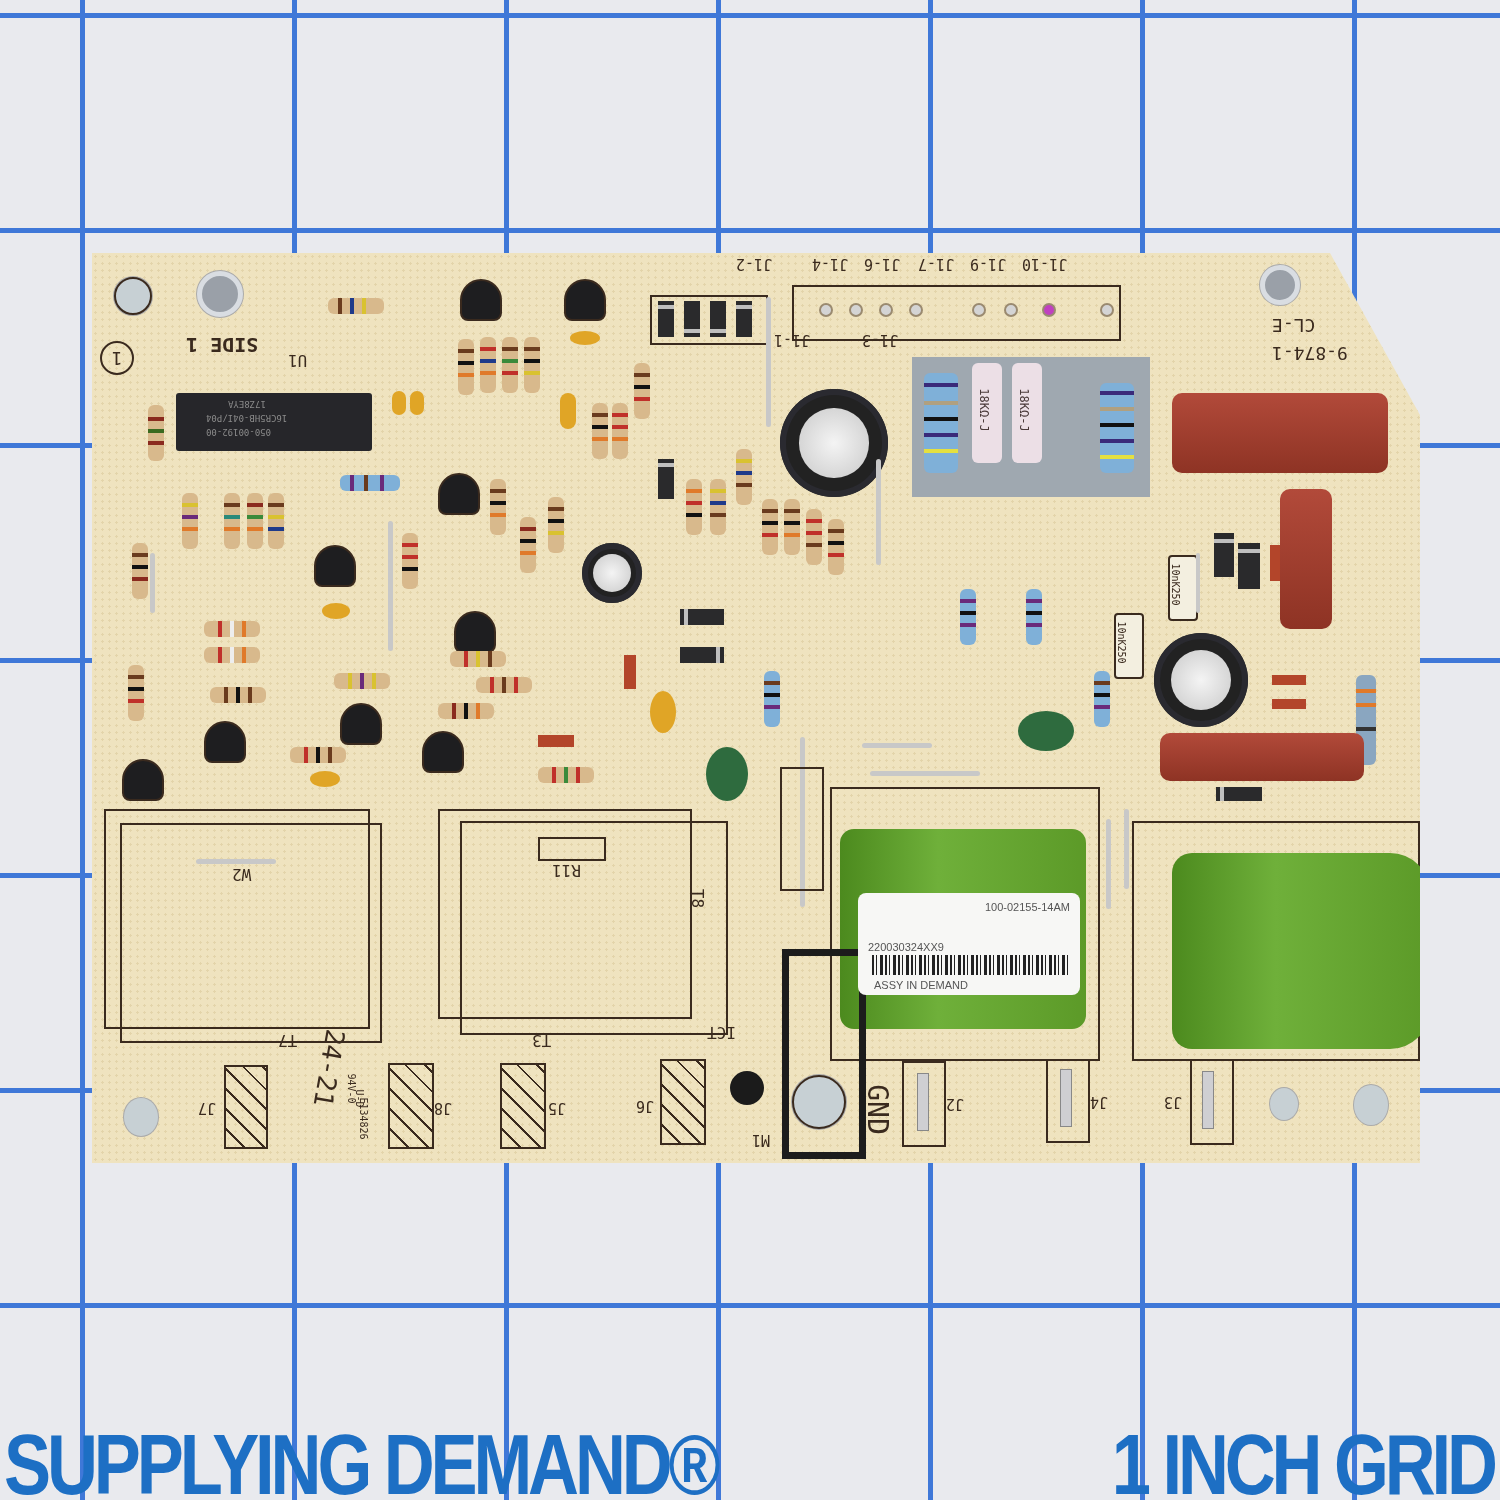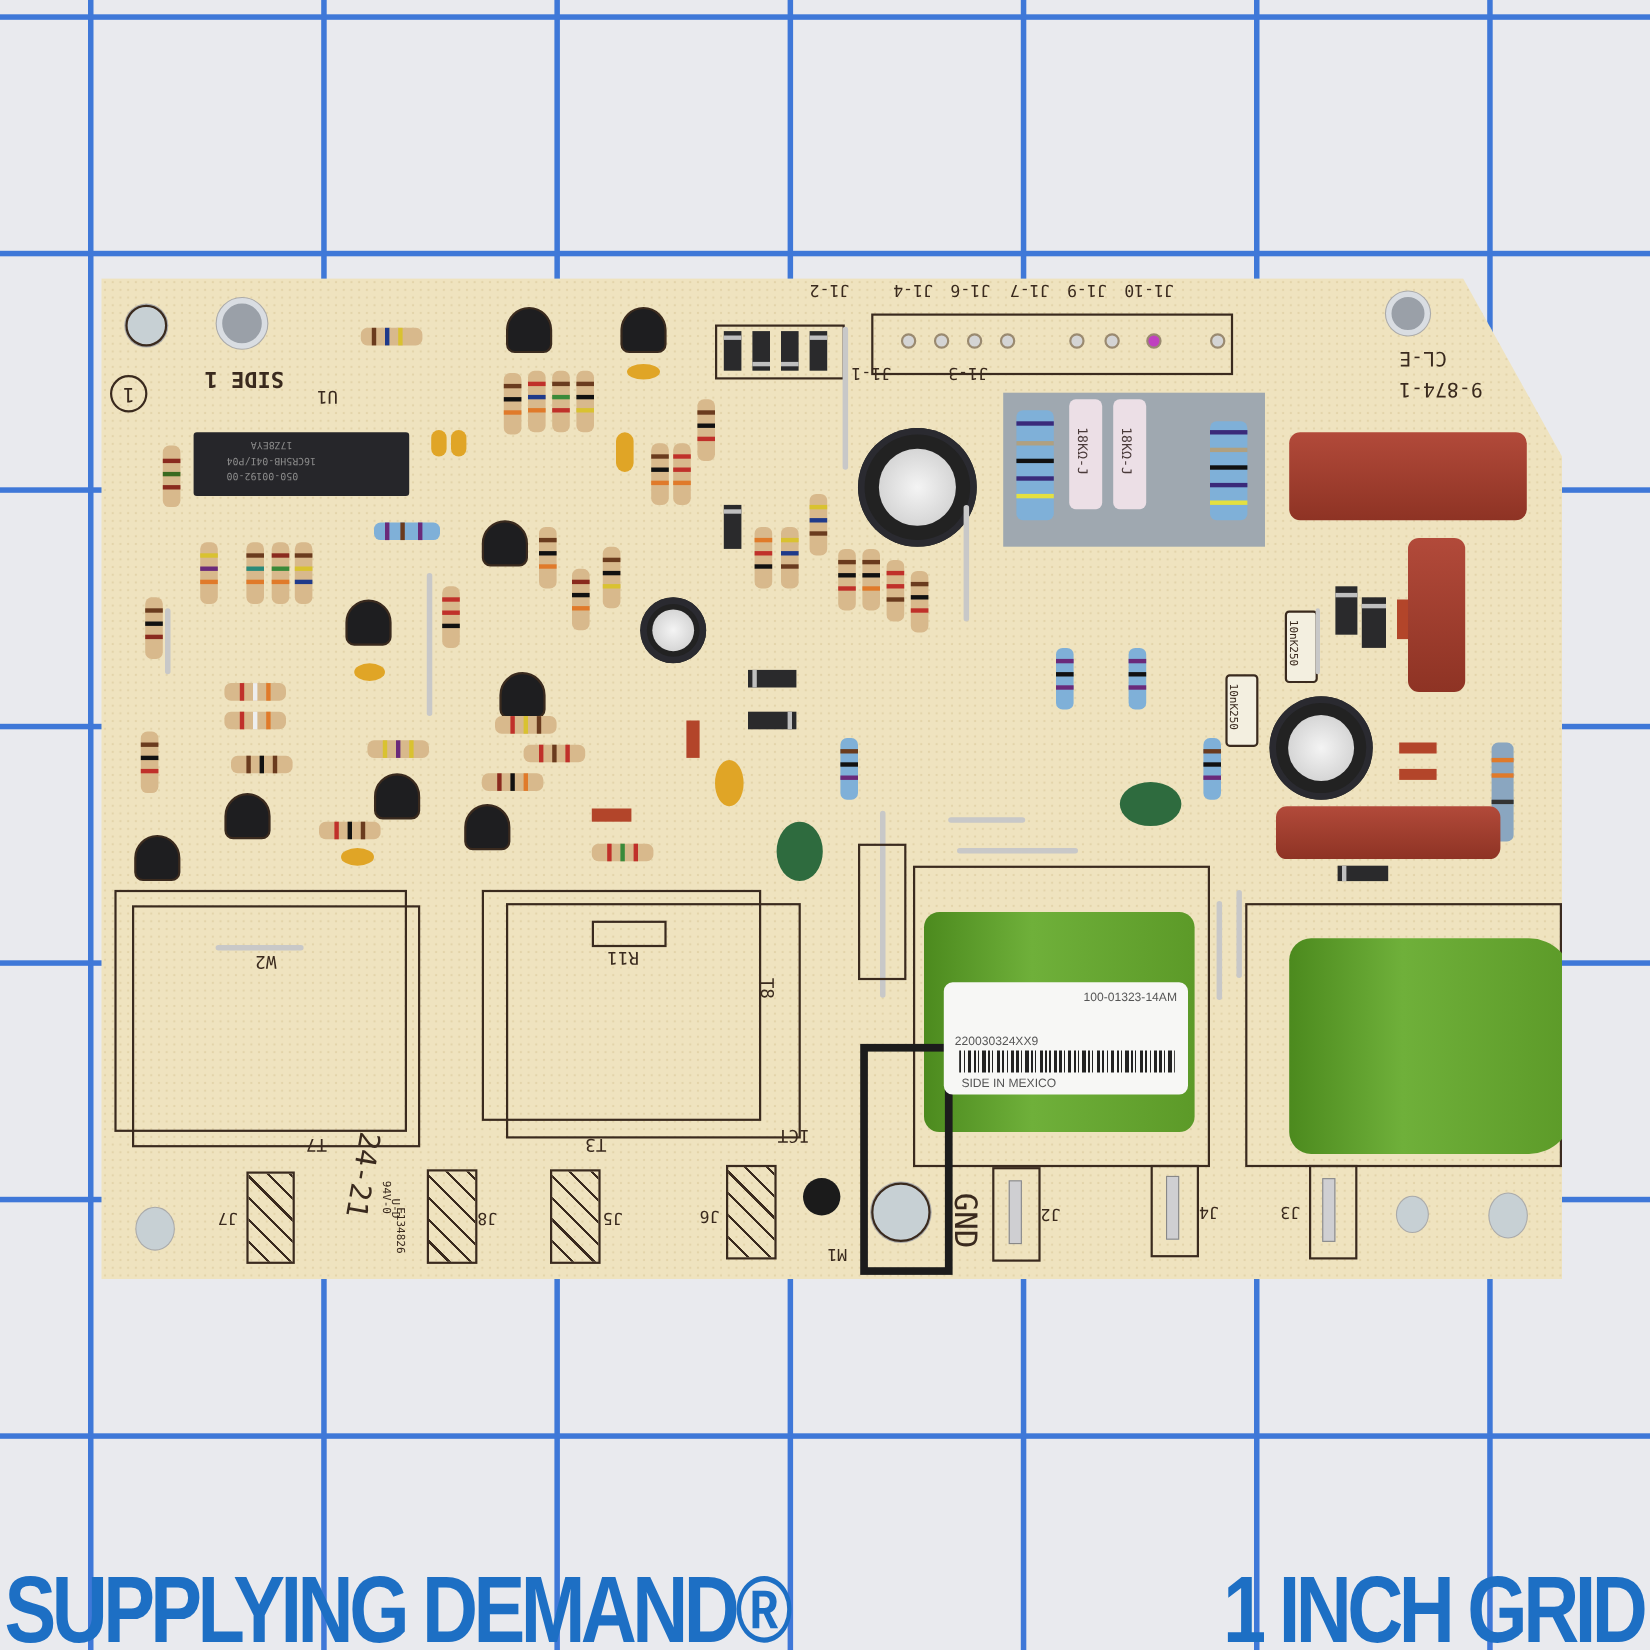--- a/index.html
+++ b/index.html
@@ -467,20 +467,20 @@
   <div class="silk" style="left:854px;top:842px;">J2</div>
   <div class="outline" style="left:954px;top:806px;width:40px;height:80px;"></div>
   <div class="spade" style="left:968px;top:816px;"></div>
   <div class="silk" style="left:998px;top:840px;">J4</div>
   <div class="outline" style="left:1098px;top:806px;width:40px;height:82px;"></div>
   <div class="spade" style="left:1110px;top:818px;"></div>
   <div class="silk" style="left:1072px;top:840px;">J3</div>
 </div>
 
 <div class="label">
-  <div class="pn">100-01323-14AM</div>
+  <div class="pn">100-02155-14AM</div>
   <div class="sn">220030324XX9</div>
   <div class="barcode"></div>
-  <div class="assy">SIDE IN MEXICO</div>
+  <div class="assy">ASSY IN DEMAND</div>
 </div>
 
 <div class="footer" style="left:4px;">SUPPLYING DEMAND®</div>
 <div class="footer right">1 INCH GRID</div>
 
 </body></html>

